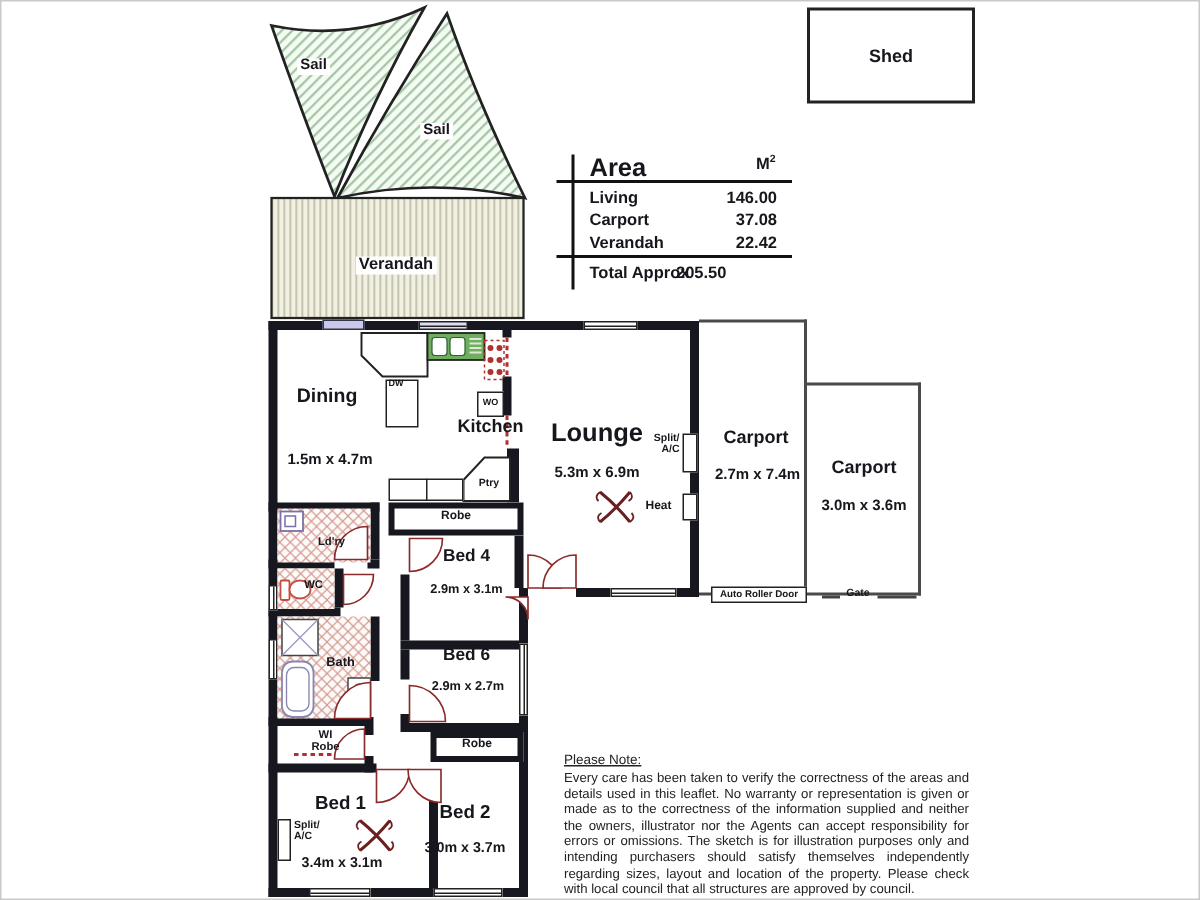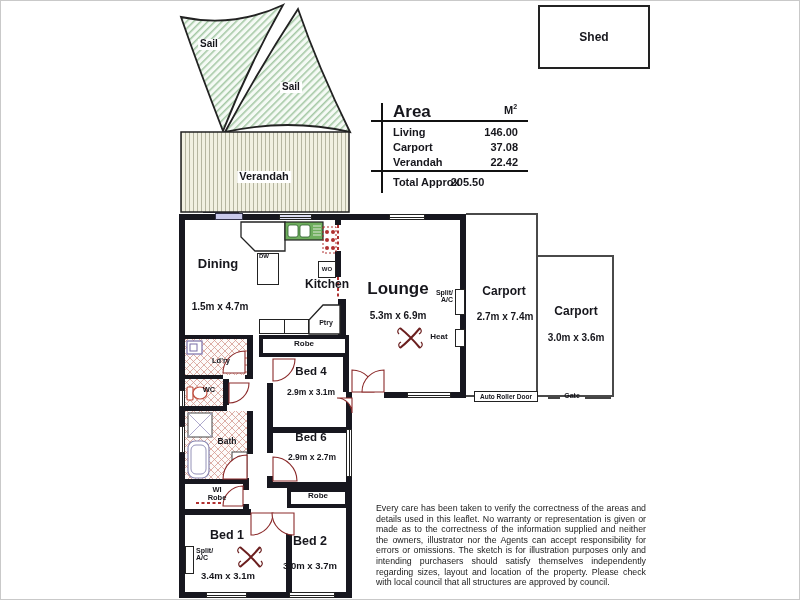--- a/index.html
+++ b/index.html
@@ -259,16 +259,17 @@
   <div class="lab" style="left:195px;top:546px;font-size:7px;">
     <div>Split/</div>
       <div>A/C</div>
   </div>
   <div class="ard" style="left:473px;top:390px;width:64px;height:11px;">Auto Roller Door</div>
   <div class="gate-dash" style="left:547px;top:396px;width:12px;"></div>
   <div class="lab ctr" style="left:571px;top:391px;font-size:7px;">Gate</div>
   <div class="gate-dash" style="left:584px;top:396px;width:26px;"></div>
 
   <div class="note">
+    <div class="hd">Please Note:</div>
     <div class="bd">Every care has been taken to verify the correctness of the areas and details used in this leaflet. No warranty or representation is given or made as to the correctness of the information supplied and neither the owners, illustrator nor the Agents can accept responsibility for errors or omissions. The sketch is for illustration purposes only and intending purchasers should satisfy themselves independently regarding sizes, layout and location of the property. Please check with local council that all structures are approved by council.</div>
   </div>
 
 </div>
 
 </body></html>

